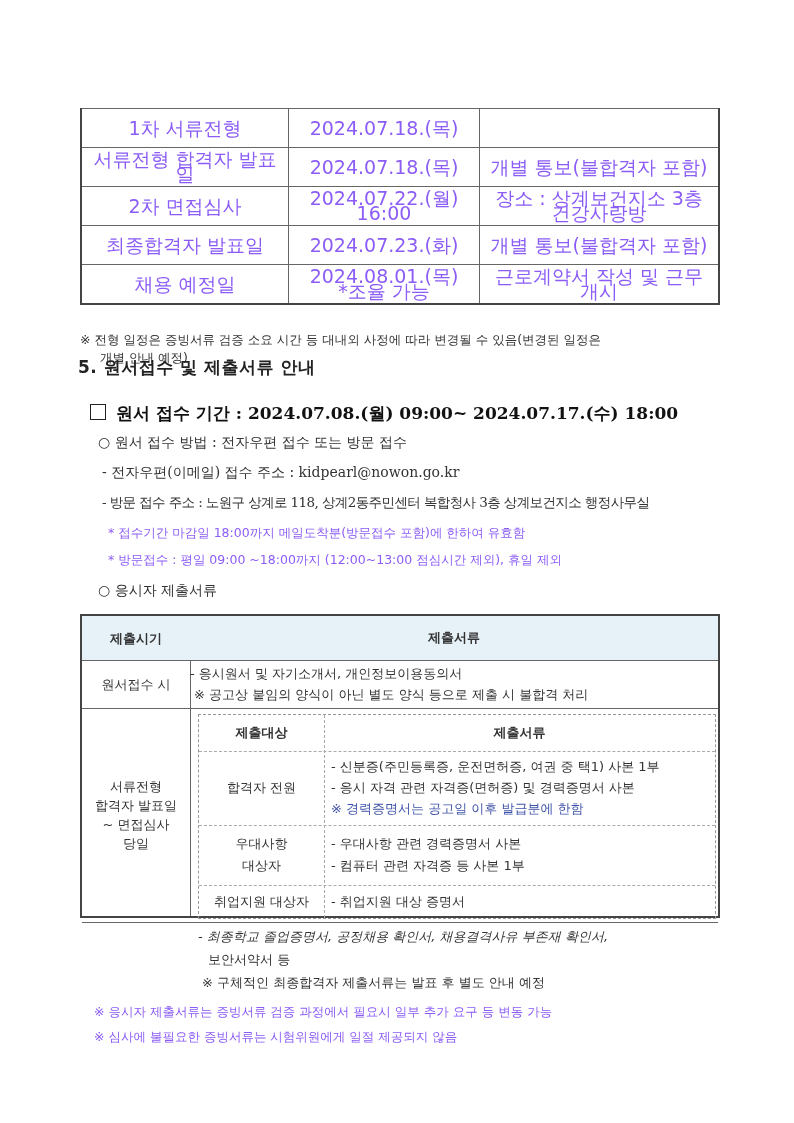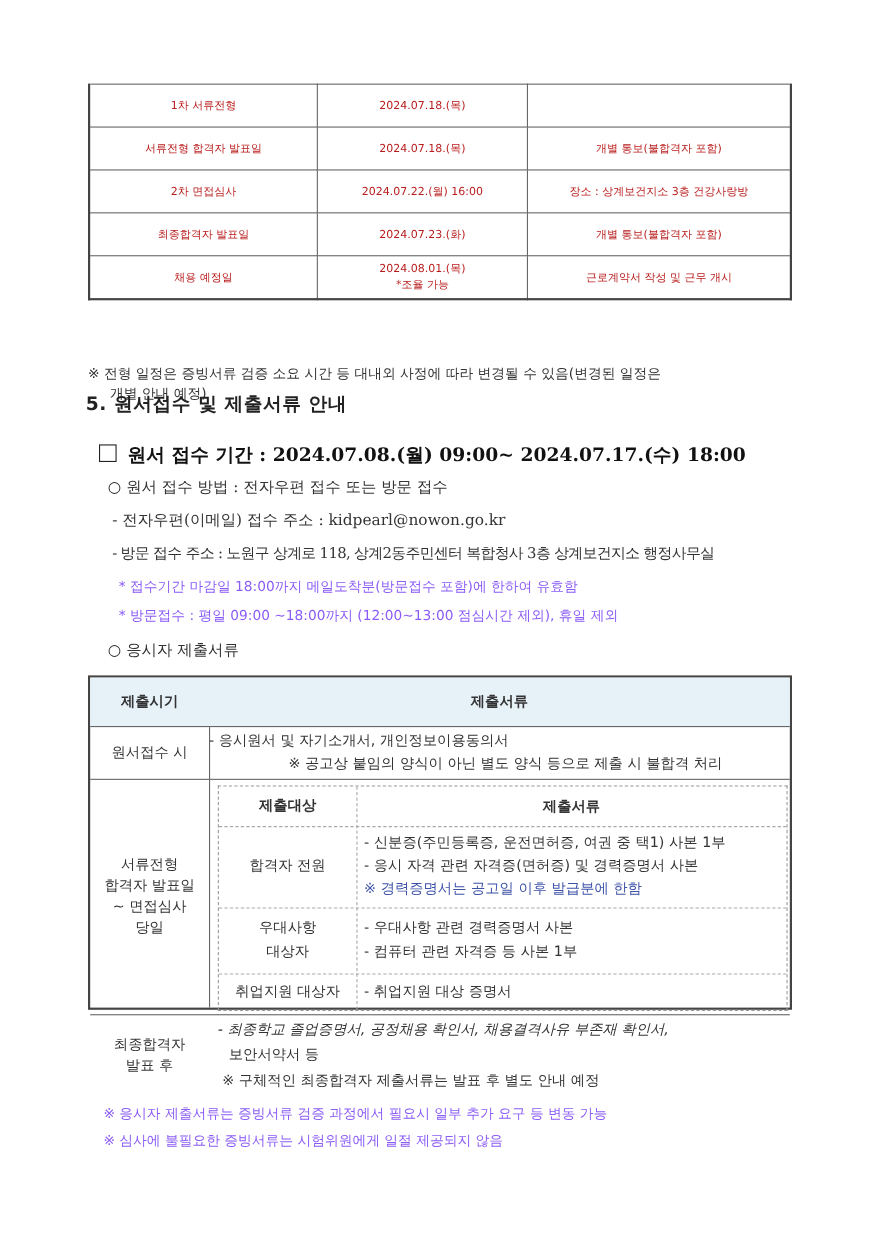--- a/index.html
+++ b/index.html
@@ -3,22 +3,22 @@
 <meta charset="utf-8">
 <style>
   html, body { margin:0; padding:0; }
   body {
     width:794px; height:1123px; background:#ffffff; position:relative; overflow:hidden;
     font-family:"DejaVu Sans", "Liberation Sans", sans-serif; color:#333;
   }
   .abs { position:absolute; }
   
   table.sched {
-    position:absolute; left:80px; top:76px; width:640px;
-    border-collapse:collapse; font-size:10px; color:#b91c1c;
+    position:absolute; left:80px; top:108px; width:640px;
+    border-collapse:collapse; font-size:19px; color:#8b5cf6;
   }
   table.sched td {
     border:1px solid #666; text-align:center; vertical-align:middle; padding:0 4px;
     height:38px; line-height:15px;
   }
   table.sched { border-left:2px solid #444; border-right:2px solid #444; border-bottom:2px solid #444; }
   table.sched td.c1 { width:198px; }
   table.sched td.c2 { width:182px; }
   .note { font-size:12.5px; color:#333; line-height:18px;margin-top:34px; }
   .h5 { font-size:17px; font-weight:bold; color:#222; letter-spacing:0.5px; }
@@ -104,21 +104,21 @@
 
   <div class="row hdr">
     <div class="cellL bold" style="top:0; height:44px;">제출시기</div>
     <div class="bold" style="position:absolute; left:108px; right:0; top:0; height:44px; display:flex; align-items:center; justify-content:center;">제출서류</div>
   </div>
 
   <div class="row" style="top:44px; height:48px;">
     <div class="cellL" style="top:0; height:48px;">원서접수 시</div>
     <div class="cellR" style="top:3px; line-height:21px;">
       <div style="margin-left:-4px;">- 응시원서 및 자기소개서, 개인정보이용동의서</div>
-      <div style="margin-left:13px;text-align:center;">※ 공고상 붙임의 양식이 아닌 별도 양식 등으로 제출 시 불합격 처리</div>
+      <div style="margin-left:0;">※ 공고상 붙임의 양식이 아닌 별도 양식 등으로 제출 시 불합격 처리</div>
     </div>
   </div>
 
   <div class="row" style="top:92px; height:214px;">
     <div class="cellL" style="top:0; height:214px; flex-direction:column;">
       <div>서류전형</div>
       <div>합격자 발표일</div>
       <div>~ 면접심사</div>
       <div>당일</div>
     </div>
@@ -148,24 +148,20 @@
         <div>- 컴퓨터 관련 자격증 등 사본 1부</div>
       </div>
     </div>
     <div style="position:absolute; left:0; right:0; top:170px; height:34px;">
       <div class="il" style="top:0; height:34px;">취업지원 대상자</div>
       <div class="irt" style="top:7px;">- 취업지원 대상 증명서</div>
     </div>
   </div>
 
   <div style="position:absolute; left:0; right:0; top:306px; height:75px;">
-    <div class="cellL" style="top:0; height:75px; flex-direction:column;">
-      <div>최종합격자</div>
-      <div>발표 후</div>
-    </div>
     <div class="cellR" style="top:3px; line-height:23px;">
       <div style="margin-left:4px; white-space:nowrap;font-style:italic;">- 최종학교 졸업증명서, 공정채용 확인서, 채용결격사유 부존재 확인서,</div>
       <div style="margin-left:14px;">보안서약서 등</div>
       <div style="margin-left:8px;">※ 구체적인 최종합격자 제출서류는 발표 후 별도 안내 예정</div>
     </div>
   </div>
 </div>
 
 <div class="abs small" style="left:94px; top:1004px;">※ 응시자 제출서류는 증빙서류 검증 과정에서 필요시 일부 추가 요구 등 변동 가능</div>
 <div class="abs small" style="left:94px; top:1029px;text-align:center;">※ 심사에 불필요한 증빙서류는 시험위원에게 일절 제공되지 않음</div>

